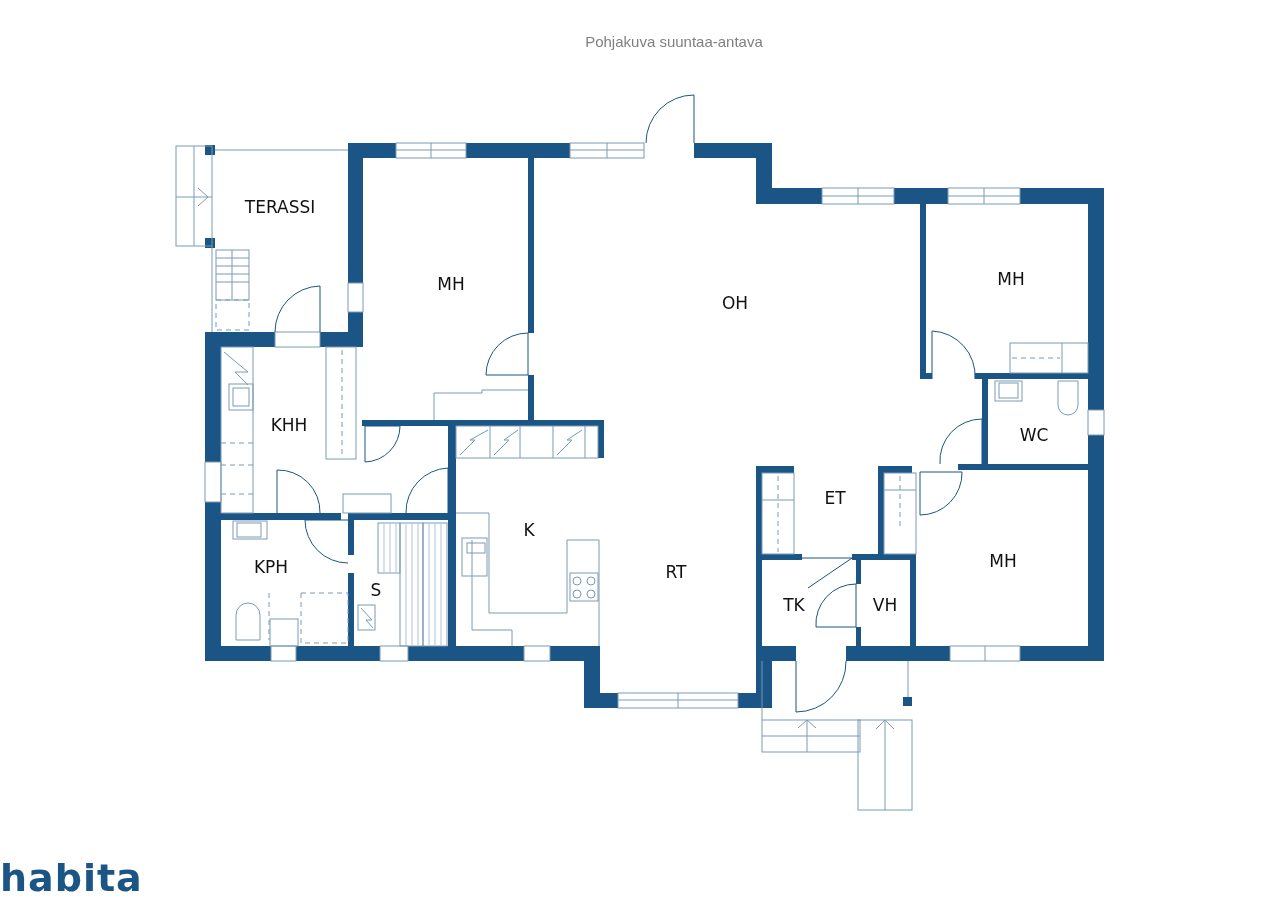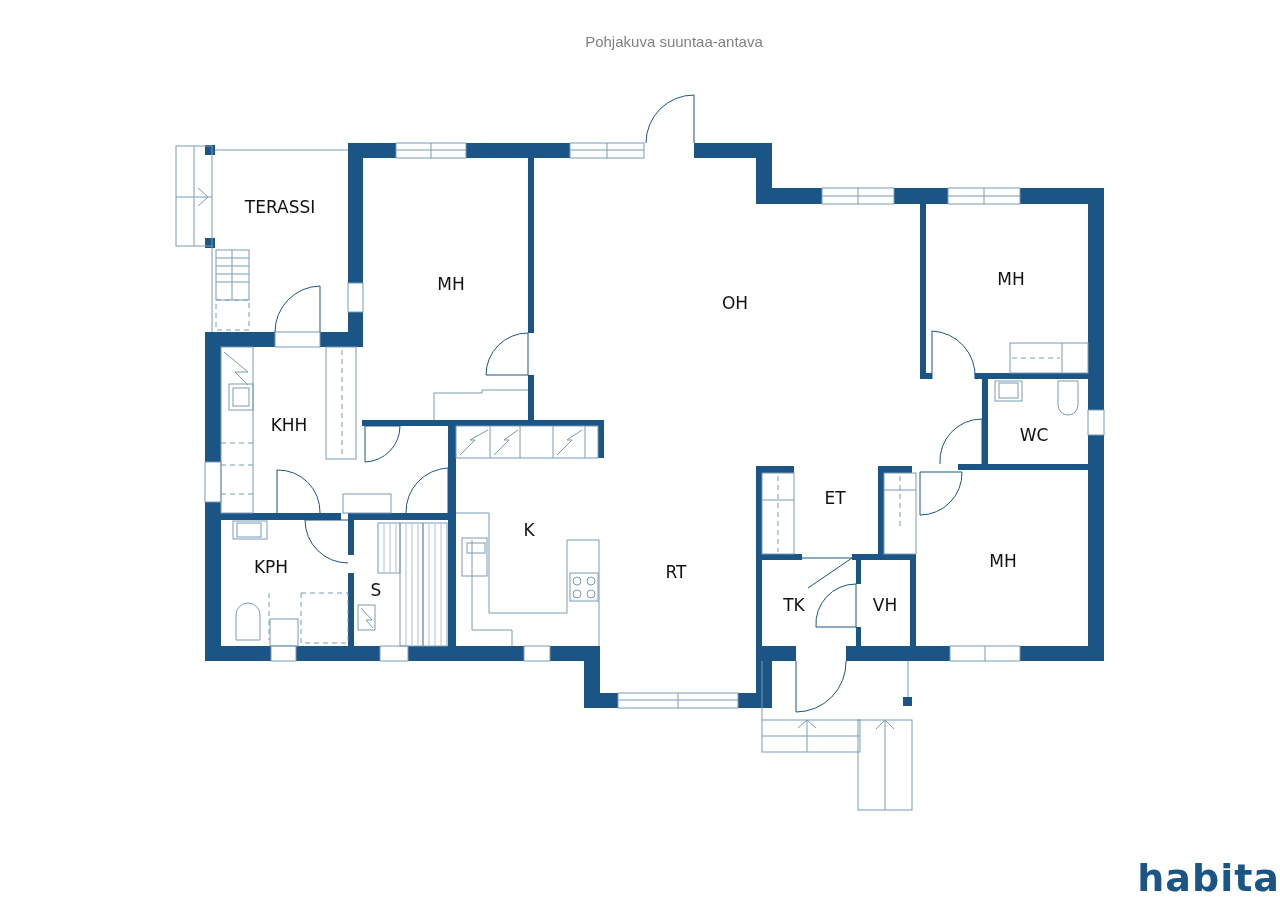--- a/index.html
+++ b/index.html
@@ -1,20 +1,20 @@
 <!DOCTYPE html>
 <html><head>
 <meta charset="utf-8">
 <style>
   html, body { margin:0; padding:0; background:#ffffff; }
   body { width:1280px; height:905px; position:relative; overflow:hidden; font-family:"Liberation Sans", sans-serif; }
   .caption { position:absolute; left:0; width:1280px; top:33px; text-align:center; font-size:15px; color:#808080; font-family:"Liberation Sans", sans-serif;margin-left:34px; }
   .plan { position:absolute; left:0; top:0; }
   .room-label { font-family:"DejaVu Sans", sans-serif; font-size:17px; fill:#111111; text-anchor:middle; dominant-baseline:middle; }
-  .logo { position:absolute; left:0; width:1280px; top:856px; text-align:right; font-family:"DejaVu Sans", sans-serif; font-weight:bold; font-size:38px; letter-spacing:1px; color:#1a5586; }
+  .logo { position:absolute; left:0; width:1280px; top:856px; text-align:left; font-family:"DejaVu Sans", sans-serif; font-weight:bold; font-size:38px; letter-spacing:1px; color:#1a5586; }
   .w { fill:#1a5586; }
   .ln { fill:none; stroke:#1a5586; stroke-width:1; }
   .lt { fill:none; stroke:#7a9ab5; stroke-width:1; }
   .dash { fill:none; stroke:#7a9ab5; stroke-width:1; stroke-dasharray:5 4; }
   .win { fill:#ffffff; stroke:#7a9ab5; stroke-width:1; }
 </style>
 </head>
 <body>
 
 <div class="caption">Pohjakuva suuntaa-antava</div>

